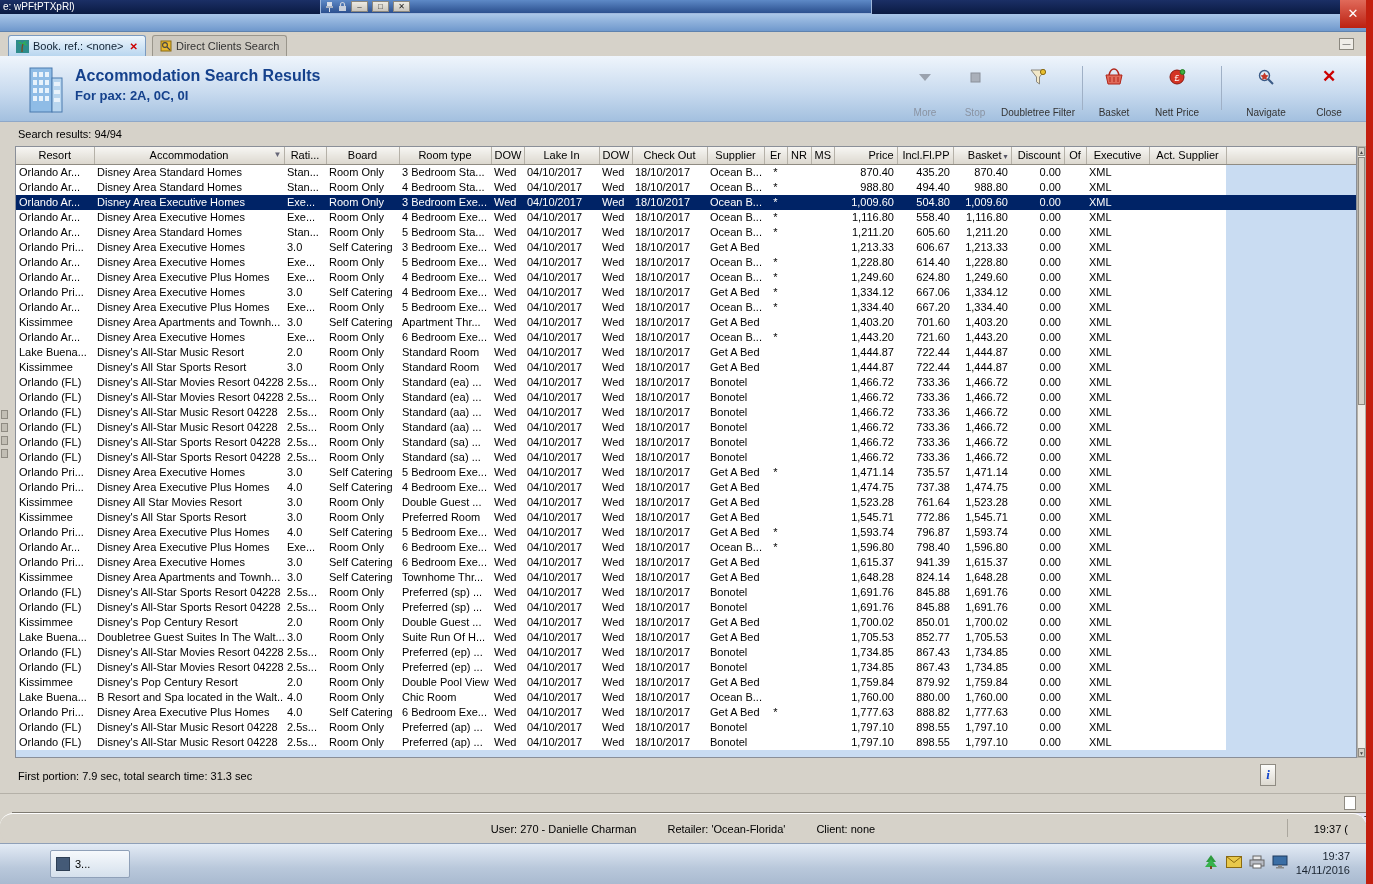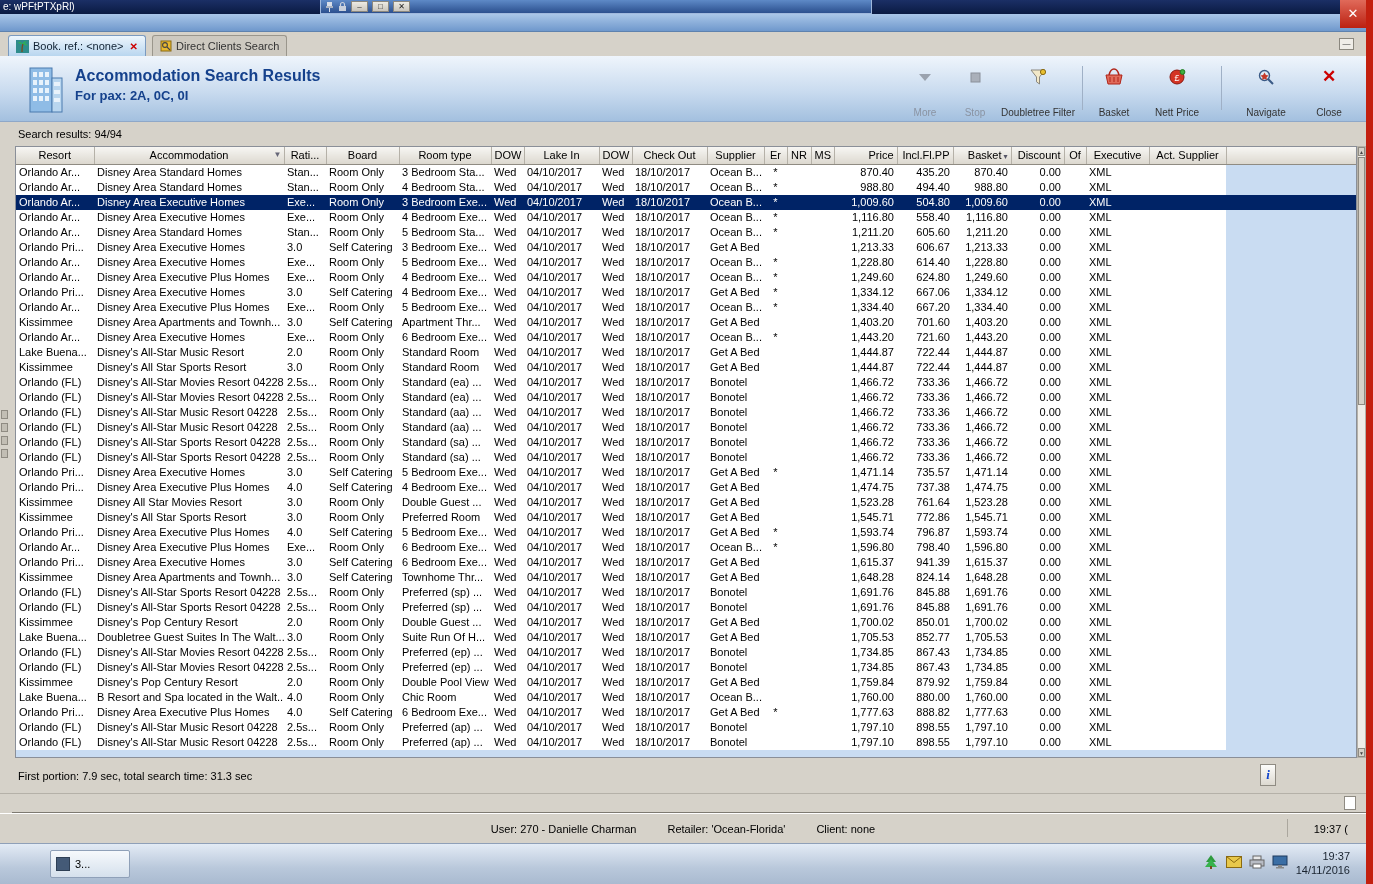--- a/index.html
+++ b/index.html
@@ -60,21 +60,21 @@
 .info-btn{position:absolute;right:12px;top:6px;width:16px;height:22px;background:linear-gradient(#FDFDFB,#DDD9D0);border:1px solid #8F8B82;color:#1144CC;font-family:"Liberation Serif",serif;font-style:italic;font-weight:bold;font-size:13px;text-align:center;line-height:20px;}
 
 .booking-strip{left:0;top:793px;width:1366px;height:36px;background:#D6D2C9;border-top:1px solid #B5B1A8;display:flex;align-items:flex-end;padding-left:12px;}
 .btab{height:17px;line-height:15px;padding:0 6px;border:1px solid #7E7A71;border-left:none;background:#F2F1EC;white-space:nowrap;font-size:11px;}
 .btab:first-child{border-left:1px solid #7E7A71;}
 .btab.green{background:var(--tab-green,#A3E79E);}
 .btab.selected{background:var(--tab-selected,#1F2B7E);color:#fff;}
 .btab.lavender{background:var(--tab-lavender,#E2E0F2);}
 .bstrip-chip{position:absolute;right:10px;top:3px;width:12px;height:14px;background:#fff;border:1px solid #8F8B82;}
 
-.status-bar{left:0;top:813px;width:1366px;height:30px;background:#D6D2C9;border-top:1px solid #FFF;}
+.status-bar{left:0;top:813px;width:1366px;height:30px;background:#D6D2C9;border-top:1px solid #FFF;border-radius:13px;}
 .status-center{position:absolute;left:0;right:0;top:9px;text-align:center;}
 .status-center span{margin:0 14px;}
 .status-clock{position:absolute;right:18px;top:9px;}
 .status-div{position:absolute;right:78px;top:5px;width:1px;height:18px;background:#ABA79E;}
 
 .taskbar{left:0;top:843px;width:1366px;height:41px;background:linear-gradient(#E3EBF5,#B9C8DB 60%,#A9BAD0);border-top:1px solid #8FA0B8;}
 .task-btn{position:absolute;left:50px;top:6px;width:80px;height:28px;background:linear-gradient(#F6F9FC,#D5E0EC);border:1px solid #8FA0B8;border-radius:2px;display:flex;align-items:center;gap:5px;padding:0 5px;}
 .task-btn .mini{width:14px;height:14px;background:#445A77;border:1px solid #2E3F55;}
 .tray{position:absolute;right:78px;top:10px;display:flex;gap:7px;align-items:center;}
 .tray svg{display:block;}

